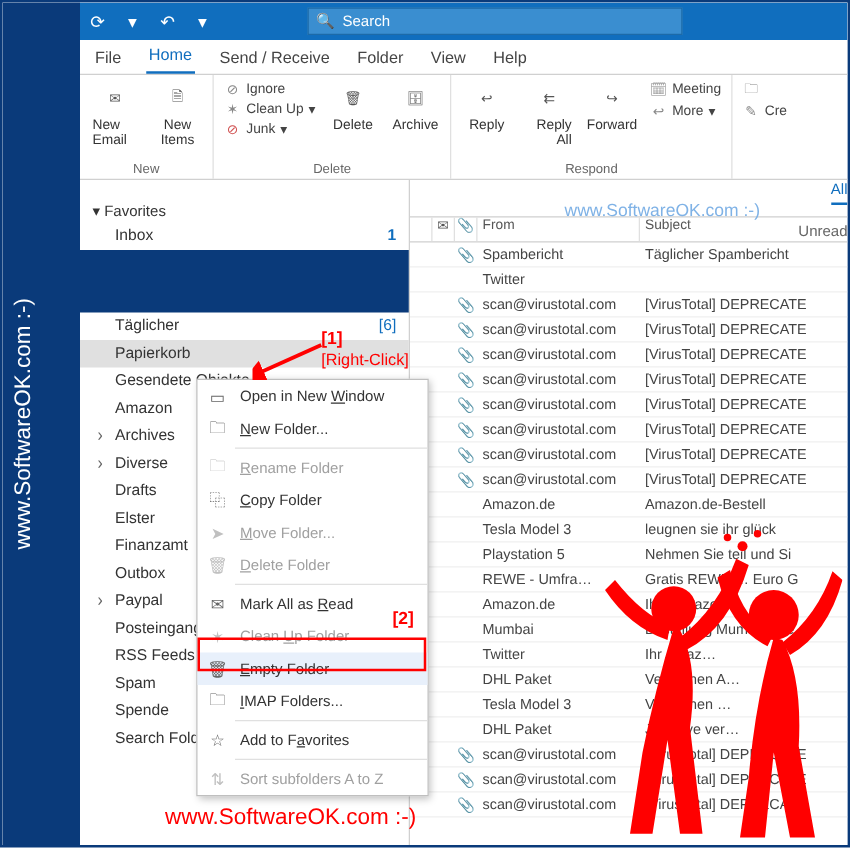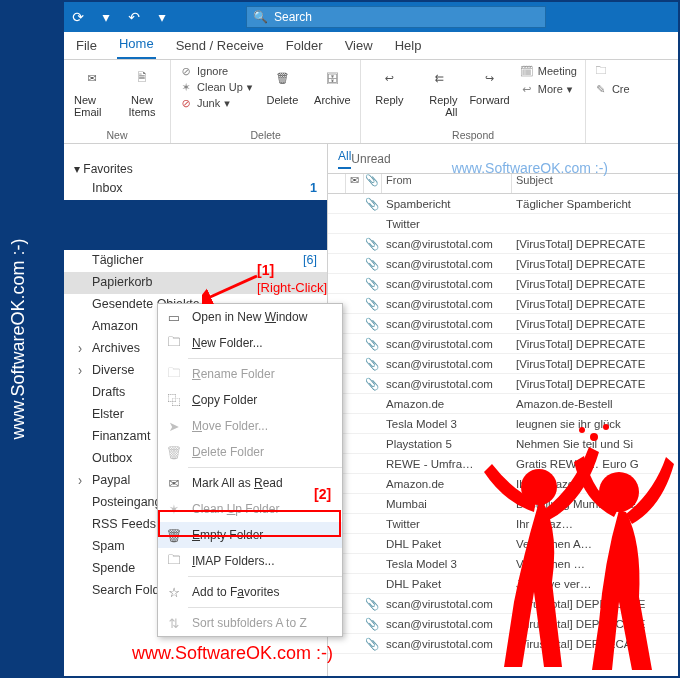--- a/index.html
+++ b/index.html
@@ -28,21 +28,21 @@
   .content { flex:1; display:flex; min-height:0; position:relative; }
   .nav { width:264px; border-right:1px solid #d0d0d0; font-size:12.5px; color:#333; position:relative; background:#fff; }
   .nav-sec { padding:6px 10px 2px; font-size:12px; color:#333;margin-top:12px; }
   .nav-item { padding:3px 10px 3px 28px; display:flex; justify-content:space-between; align-items:flex-start; height:22px; }
   .nav-item.sel { background:#e0e0e0; }
   .nav-count { color:#106ebe; font-weight:bold; }
   .nav-bracket { color:#106ebe; }
   .nav-chev::before { content:"›"; position:absolute; margin-left:-14px; color:#666; transform: scaleY(1.2); }
   .blue-block { background:#0a3a7a; height:50px; }
   .mail { flex:1; display:flex; flex-direction:column; min-width:0; }
-  .mail-tabs { height:30px; display:flex; align-items:center; padding-left:10px; border-bottom:1px solid #d0d0d0; font-size:12px; color:#666; }
+  .mail-tabs { height:30px; display:flex; align-items:flex-end; gap:14px; padding-left:10px; border-bottom:1px solid #d0d0d0; font-size:12px; color:#666;flex-direction:column; }
   .mail-tab.active { color:#106ebe; border-bottom:2px solid #106ebe; padding-bottom:4px; }
   .mail-head { height:20px; display:flex; border-bottom:1px solid #d0d0d0; font-size:11px; color:#555; }
   .mh-a { width:18px; border-right:1px solid #e0e0e0; }
   .mh-b { width:18px; border-right:1px solid #e0e0e0; }
   .mh-c { width:18px; border-right:1px solid #e0e0e0; text-align:center; }
   .mh-from { width:130px; border-right:1px solid #e0e0e0; padding-left:4px; }
   .mh-subj { flex:1; padding-left:4px; }
   .mail-list { flex:1; overflow:hidden; }
   .mrow { height:20px; display:flex; font-size:11.5px; color:#444; border-bottom:1px solid #f0f0f0; align-items:center; }
   .mc-a { width:18px; }

